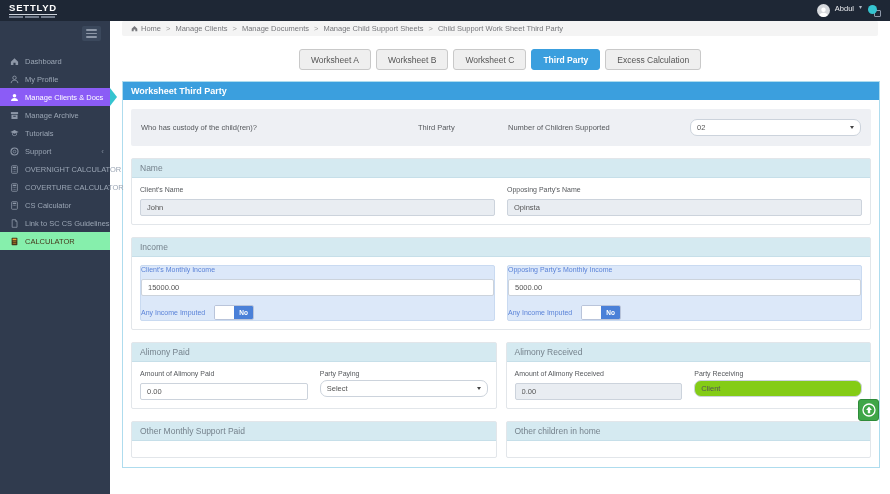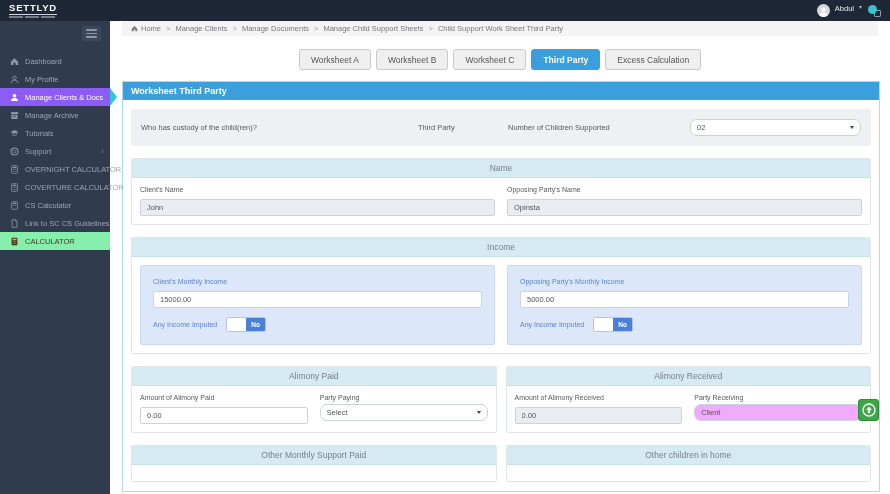--- a/index.html
+++ b/index.html
@@ -66,34 +66,34 @@
   .panel { margin:11px 10px 0 12px; border:1px solid #aedcee; background:#fff; }
   .panel-header { background:#3b9fde; color:#fff; font-size:9px; font-weight:bold; padding:4px 8px; }
   .panel-body { padding:9px 8px; }
 
   .custody-row { background:#eef0f4; border-radius:2px; height:37px; padding:0 10px;
     display:grid; grid-template-columns:277px 90px 182px 1fr; align-items:center;
     font-size:7.5px; color:#55585c; }
 
   .section { border:1px solid #e2e6ea; border-radius:2px; margin-top:12px; }
   .section-header { background:#d5eaf1; border-bottom:1px solid #c6dfe9; color:#75828c;
-    font-size:8.5px; padding:4px 8px;text-align:center; }
+    font-size:8.5px; padding:4px 8px; }
   .section-body { padding:8px; }
   .two-col { display:grid; grid-template-columns:1fr 1fr; gap:12px; }
   .f-label { display:block; font-size:7px; color:#55585c; margin-bottom:3px; }
   .f-input { width:100%; height:17px; border:1px solid #ccd3dc; border-radius:2px; font-size:7.5px;
     color:#555; padding:0 6px; background:#fff; font-family:inherit; outline:none; }
   .f-input.disabled { background:#e9edf2; }
   .fselect { background:#fff; border:1px solid #ccd3dc; border-radius:7px; height:17px;
     display:flex; align-items:center; padding:0 6px; font-size:7.5px; color:#555; cursor:pointer; }
-  .fselect.disabled { background:#f0abfc; cursor:default; }
+  .fselect.disabled { background:#84cc16; cursor:default; }
   .sel-caret { margin-left:auto; width:0; height:0; border-left:2.5px solid transparent;
     border-right:2.5px solid transparent; border-top:3px solid #444; }
 
-  .income-sub { background:#dce8f9; border:1px solid #c9daf1; border-radius:2px; padding:12px; }
+  .income-sub { background:#dce8f9; border:1px solid #c9daf1; border-radius:2px; padding:0; }
   .blue-label { color:#5b83d8; }
   .toggle-row { display:flex; align-items:center; gap:9px; margin-top:9px; }
   .toggle-row .f-label { margin-bottom:0; }
   .toggle { width:40px; height:15px; border:1px solid #b9c4da; border-radius:2px; display:flex;
     overflow:hidden; cursor:pointer; background:#fff; }
   .toggle-off { flex:1; background:#fff; }
   .toggle-on { flex:1; background:#4a80d8; color:#fff; font-size:6.5px; font-weight:bold;
     display:flex; align-items:center; justify-content:center; }
 
   .sections-row { display:grid; grid-template-columns:1fr 1fr; gap:9px; margin-top:12px; }

